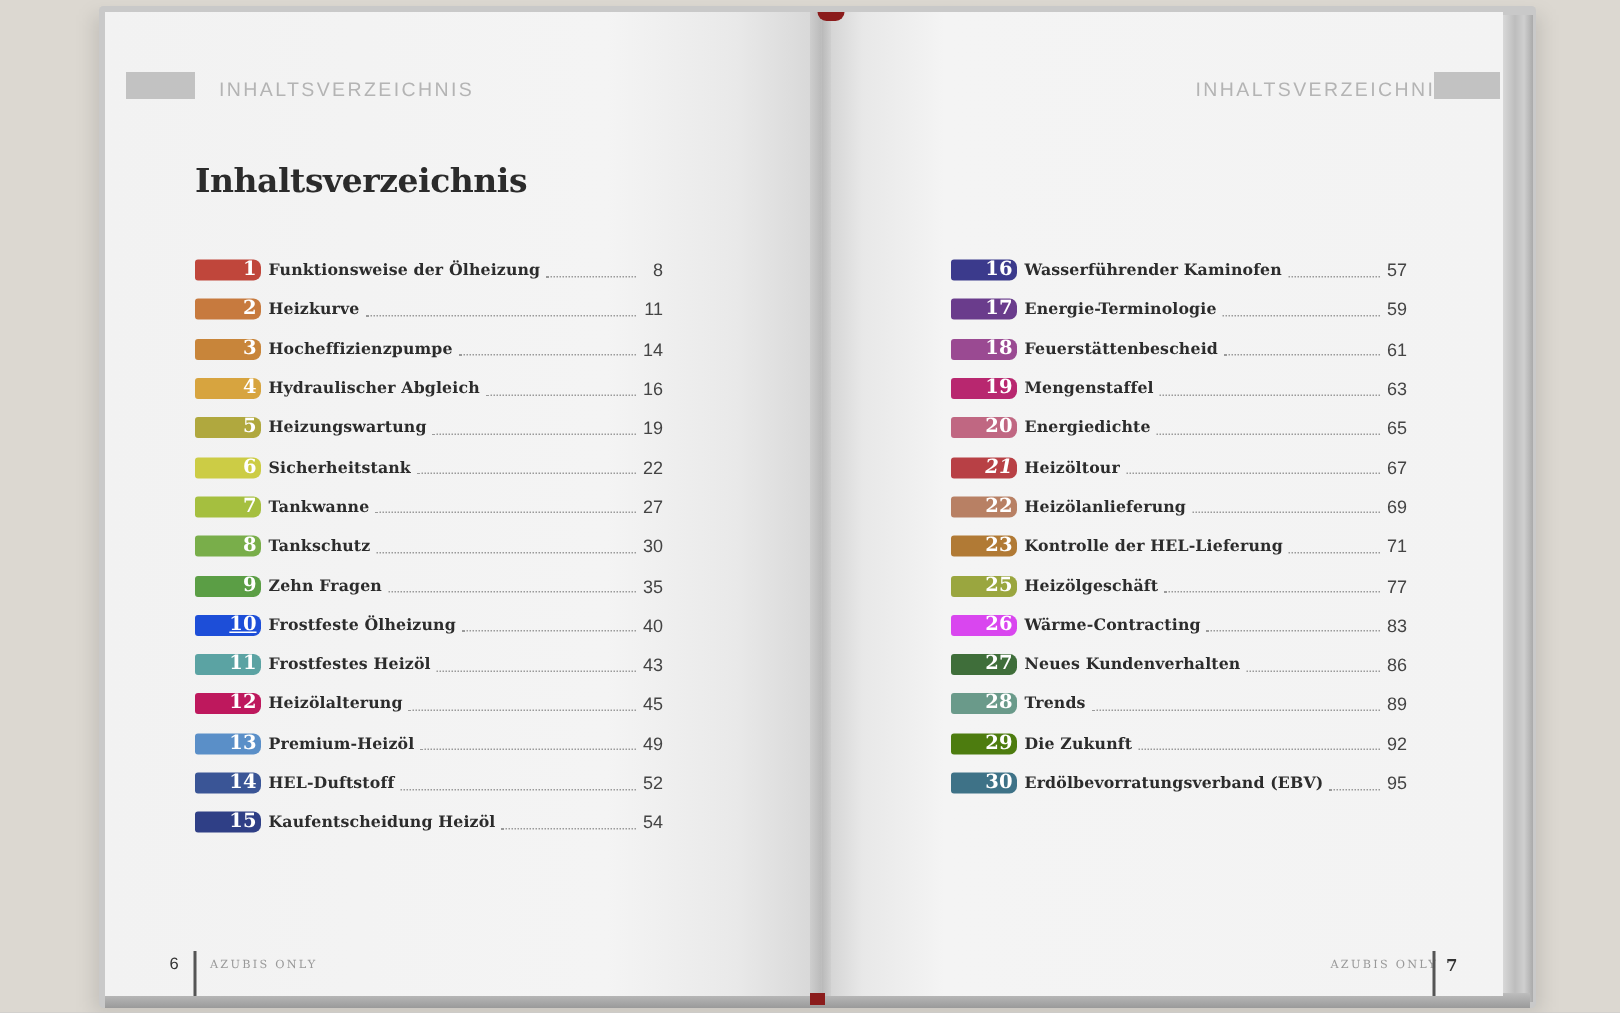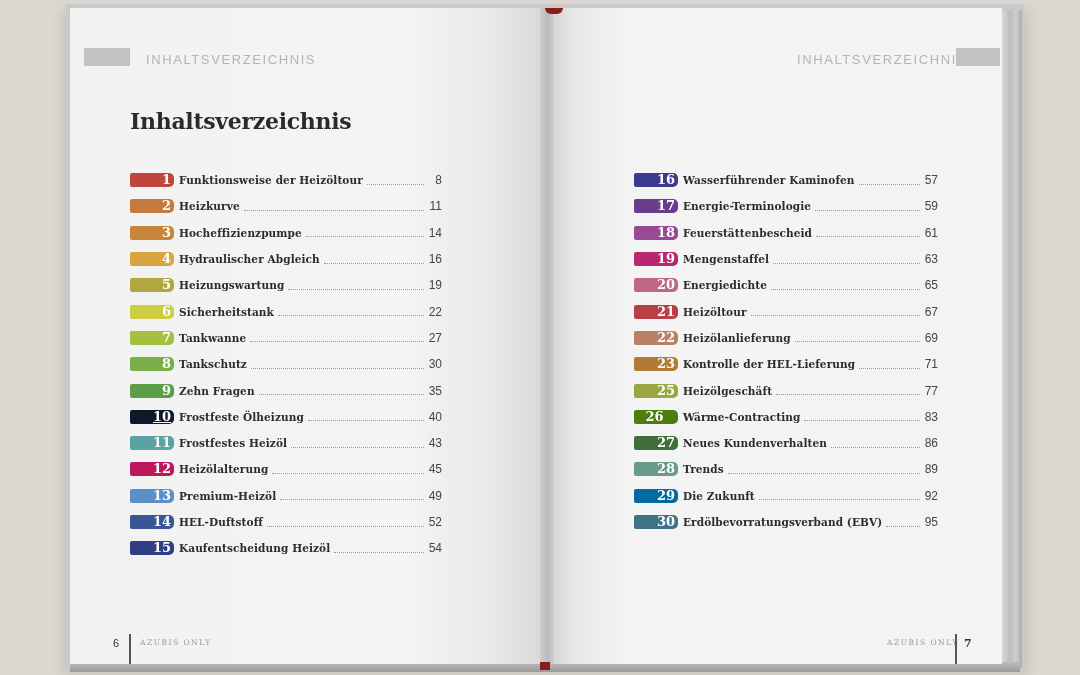--- a/index.html
+++ b/index.html
@@ -52,21 +52,21 @@
 <div class="header-text" style="left:146px;">INHALTSVERZEICHNIS</div>
 
 <div class="header-text" style="left:797px;">INHALTSVERZEICHNIS</div>
 <div class="header-bar" style="left:956px;width:44px;"></div>
 
 <div class="title">Inhaltsverzeichnis</div>
 
 <div class="toc" id="toc-left" style="left:130px;top:167px;">
     <div class="toc-row">
       <span class="badge" style="background: rgb(192, 70, 59);">1</span>
-      <span class="entry-title">Funktionsweise der Heizöltour</span>
+      <span class="entry-title">Funktionsweise der Ölheizung</span>
       <span class="leader"></span>
       <span class="page-num">8</span>
     </div>
     <div class="toc-row">
       <span class="badge" style="background: rgb(199, 122, 62);">2</span>
       <span class="entry-title">Heizkurve</span>
       <span class="leader"></span>
       <span class="page-num">11</span>
     </div>
     <div class="toc-row">
@@ -105,21 +105,21 @@
       <span class="leader"></span>
       <span class="page-num">30</span>
     </div>
     <div class="toc-row">
       <span class="badge" style="background: rgb(91, 158, 69);">9</span>
       <span class="entry-title">Zehn Fragen</span>
       <span class="leader"></span>
       <span class="page-num">35</span>
     </div>
     <div class="toc-row">
-      <span class="badge" style="background: #0f172a; text-decoration: underline;">10</span>
+      <span class="badge" style="background: #1d4ed8; text-decoration: underline;">10</span>
       <span class="entry-title">Frostfeste Ölheizung</span>
       <span class="leader"></span>
       <span class="page-num">40</span>
     </div>
     <div class="toc-row">
       <span class="badge" style="background: rgb(91, 163, 163);">11</span>
       <span class="entry-title">Frostfestes Heizöl</span>
       <span class="leader"></span>
       <span class="page-num">43</span>
     </div>
@@ -174,21 +174,21 @@
       <span class="leader"></span>
       <span class="page-num">63</span>
     </div>
     <div class="toc-row">
       <span class="badge" style="background: rgb(192, 103, 130);">20</span>
       <span class="entry-title">Energiedichte</span>
       <span class="leader"></span>
       <span class="page-num">65</span>
     </div>
     <div class="toc-row">
-      <span class="badge" style="background: rgb(184, 64, 69);">21</span>
+      <span class="badge" style="background: rgb(184, 64, 69); font-style: italic;">21</span>
       <span class="entry-title">Heizöltour</span>
       <span class="leader"></span>
       <span class="page-num">67</span>
     </div>
     <div class="toc-row">
       <span class="badge" style="background: rgb(184, 128, 100);">22</span>
       <span class="entry-title">Heizölanlieferung</span>
       <span class="leader"></span>
       <span class="page-num">69</span>
     </div>
@@ -198,39 +198,39 @@
       <span class="leader"></span>
       <span class="page-num">71</span>
     </div>
     <div class="toc-row">
       <span class="badge" style="background: rgb(154, 166, 63);">25</span>
       <span class="entry-title">Heizölgeschäft</span>
       <span class="leader"></span>
       <span class="page-num">77</span>
     </div>
     <div class="toc-row">
-      <span class="badge" style="background: #4d7c0f; text-align: center;">26</span>
+      <span class="badge" style="background: #d946ef;">26</span>
       <span class="entry-title">Wärme-Contracting</span>
       <span class="leader"></span>
       <span class="page-num">83</span>
     </div>
     <div class="toc-row">
       <span class="badge" style="background: rgb(63, 110, 58);">27</span>
       <span class="entry-title">Neues Kundenverhalten</span>
       <span class="leader"></span>
       <span class="page-num">86</span>
     </div>
     <div class="toc-row">
       <span class="badge" style="background: rgb(106, 154, 138);">28</span>
       <span class="entry-title">Trends</span>
       <span class="leader"></span>
       <span class="page-num">89</span>
     </div>
     <div class="toc-row">
-      <span class="badge" style="background: #0369a1;">29</span>
+      <span class="badge" style="background: #4d7c0f;">29</span>
       <span class="entry-title">Die Zukunft</span>
       <span class="leader"></span>
       <span class="page-num">92</span>
     </div>
     <div class="toc-row">
       <span class="badge" style="background: rgb(62, 114, 135);">30</span>
       <span class="entry-title">Erdölbevorratungsverband (EBV)</span>
       <span class="leader"></span>
       <span class="page-num">95</span>
     </div>

